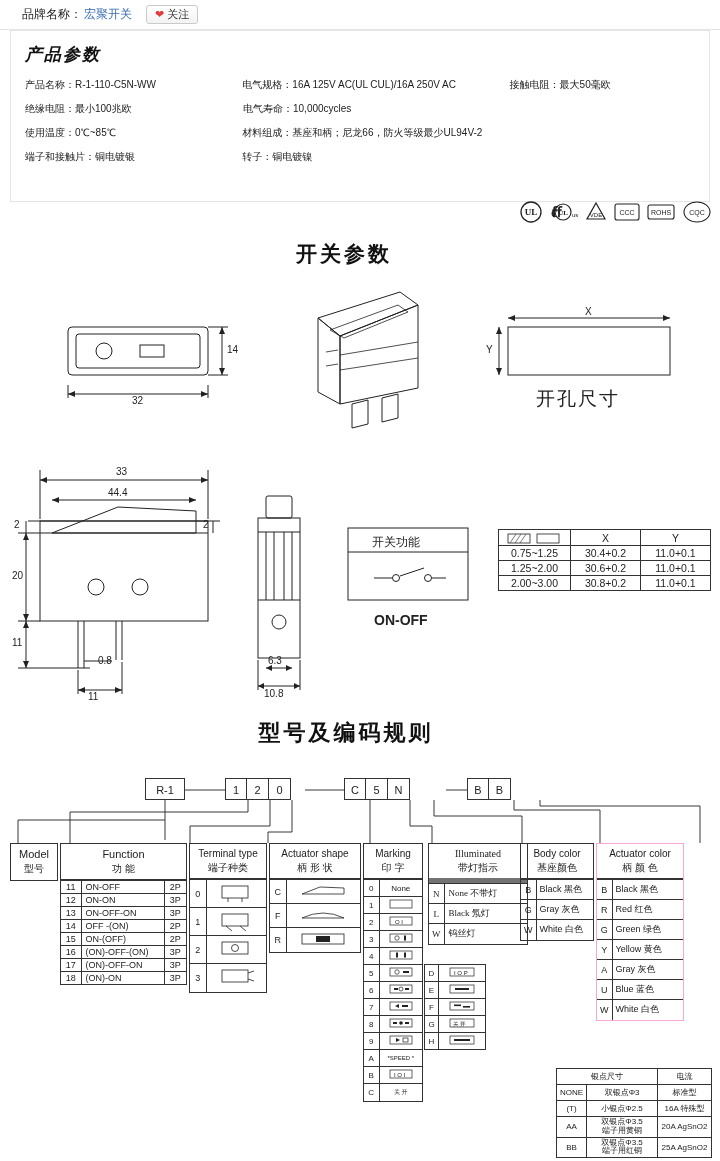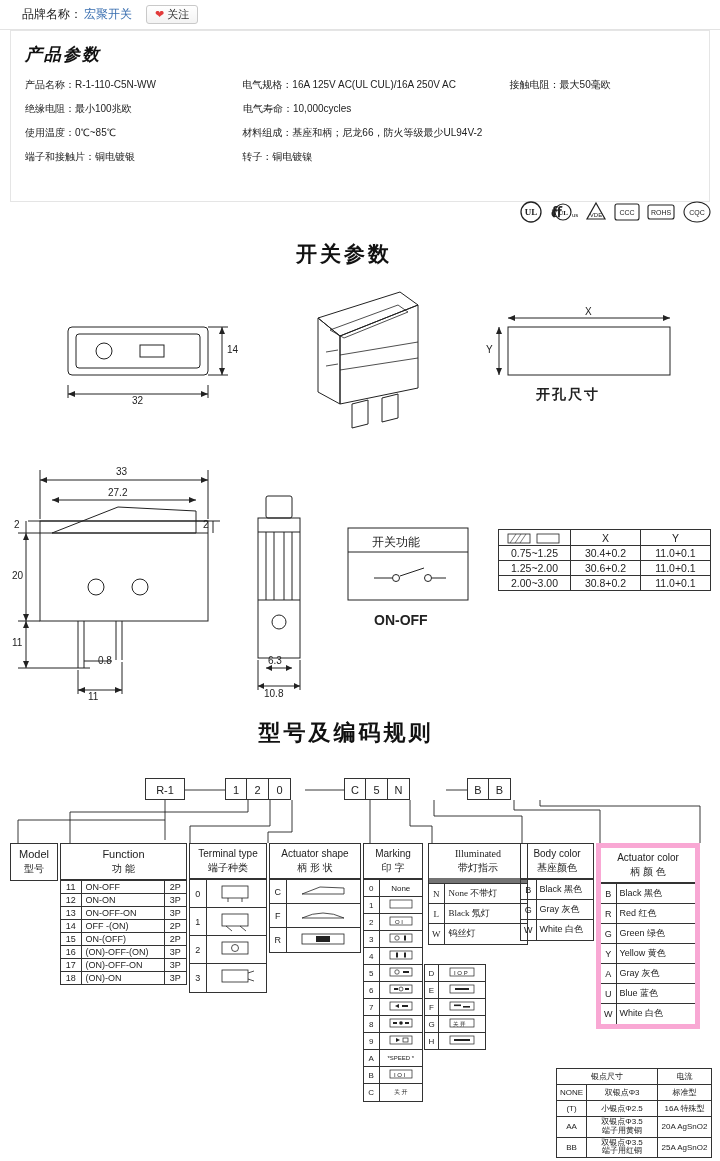--- a/index.html
+++ b/index.html
@@ -342,24 +342,24 @@
   <line x1="446" y1="790" x2="503" y2="790" stroke-width="0.9"></line>
   </g>
 </svg>
 </div>
 
 <div class="abs t" style="left:132px; top:395px;">32</div>
 <div class="abs t" style="left:227px; top:344px;">14</div>
 
 <div class="abs t" style="left:585px; top:306px;">X</div>
 <div class="abs t" style="left:486px; top:344px;">Y</div>
-<div class="abs" style="left:536px; top:386px; font-size:14px; font-weight:bold; letter-spacing:2px;">开孔尺寸</div>
+<div class="abs" style="left:536px; top:386px; font-size:19px; font-weight:normal; letter-spacing:2px;">开孔尺寸</div>
 
 <div class="abs t" style="left:116px; top:466px;">33</div>
-<div class="abs t" style="left:108px; top:487px;">27.2</div>
+<div class="abs t" style="left:108px; top:487px;">44.4</div>
 <div class="abs t" style="left:12px; top:570px;">20</div>
 <div class="abs t" style="left:12px; top:637px;">11</div>
 <div class="abs t" style="left:14px; top:519px;">2</div>
 <div class="abs t" style="left:203px; top:519px;">2</div>
 <div class="abs t" style="left:98px; top:655px;">0.8</div>
 <div class="abs t" style="left:88px; top:691px;">11</div>
 
 <div class="abs t" style="left:268px; top:655px;">6.3</div>
 <div class="abs t" style="left:264px; top:688px;">10.8</div>
 
@@ -730,21 +730,21 @@
           <td style="border-right:none; text-align:left; padding-left:3px;">Gray 灰色</td>
         </tr>
     <tr>
           <td style="border-left:none; border-bottom:none; height:20px;">W</td>
           <td style="border-right:none; border-bottom:none; text-align:left; padding-left:3px;">White 白色</td>
         </tr>
   </tbody>
     </table>
 </div>
 
-<div class="abs" style="left:596px; top:843px; width:104px; border:5px solid #f9a8d4;">
+<div class="abs" style="left:596px; top:843px; width:88px; border:1px solid #f9a8d4;">
   <div style="text-align:center; font-size:10px; padding:4px 0 0;">Actuator color</div>
   <div style="text-align:center; font-size:10px; padding:2px 0 3px; border-bottom:1px solid #333;">柄 颜 色</div>
   <table class="grid" style="width:100%; border:none; font-size:9px;">
     <tbody>
         <tr>
           <td style="width:15px; border-left:none; height:20px;">B</td>
           <td style="border-right:none; text-align:left; padding-left:3px;">Black 黑色</td>
         </tr>
     <tr>
           <td style="border-left:none; height:20px;">R</td>

